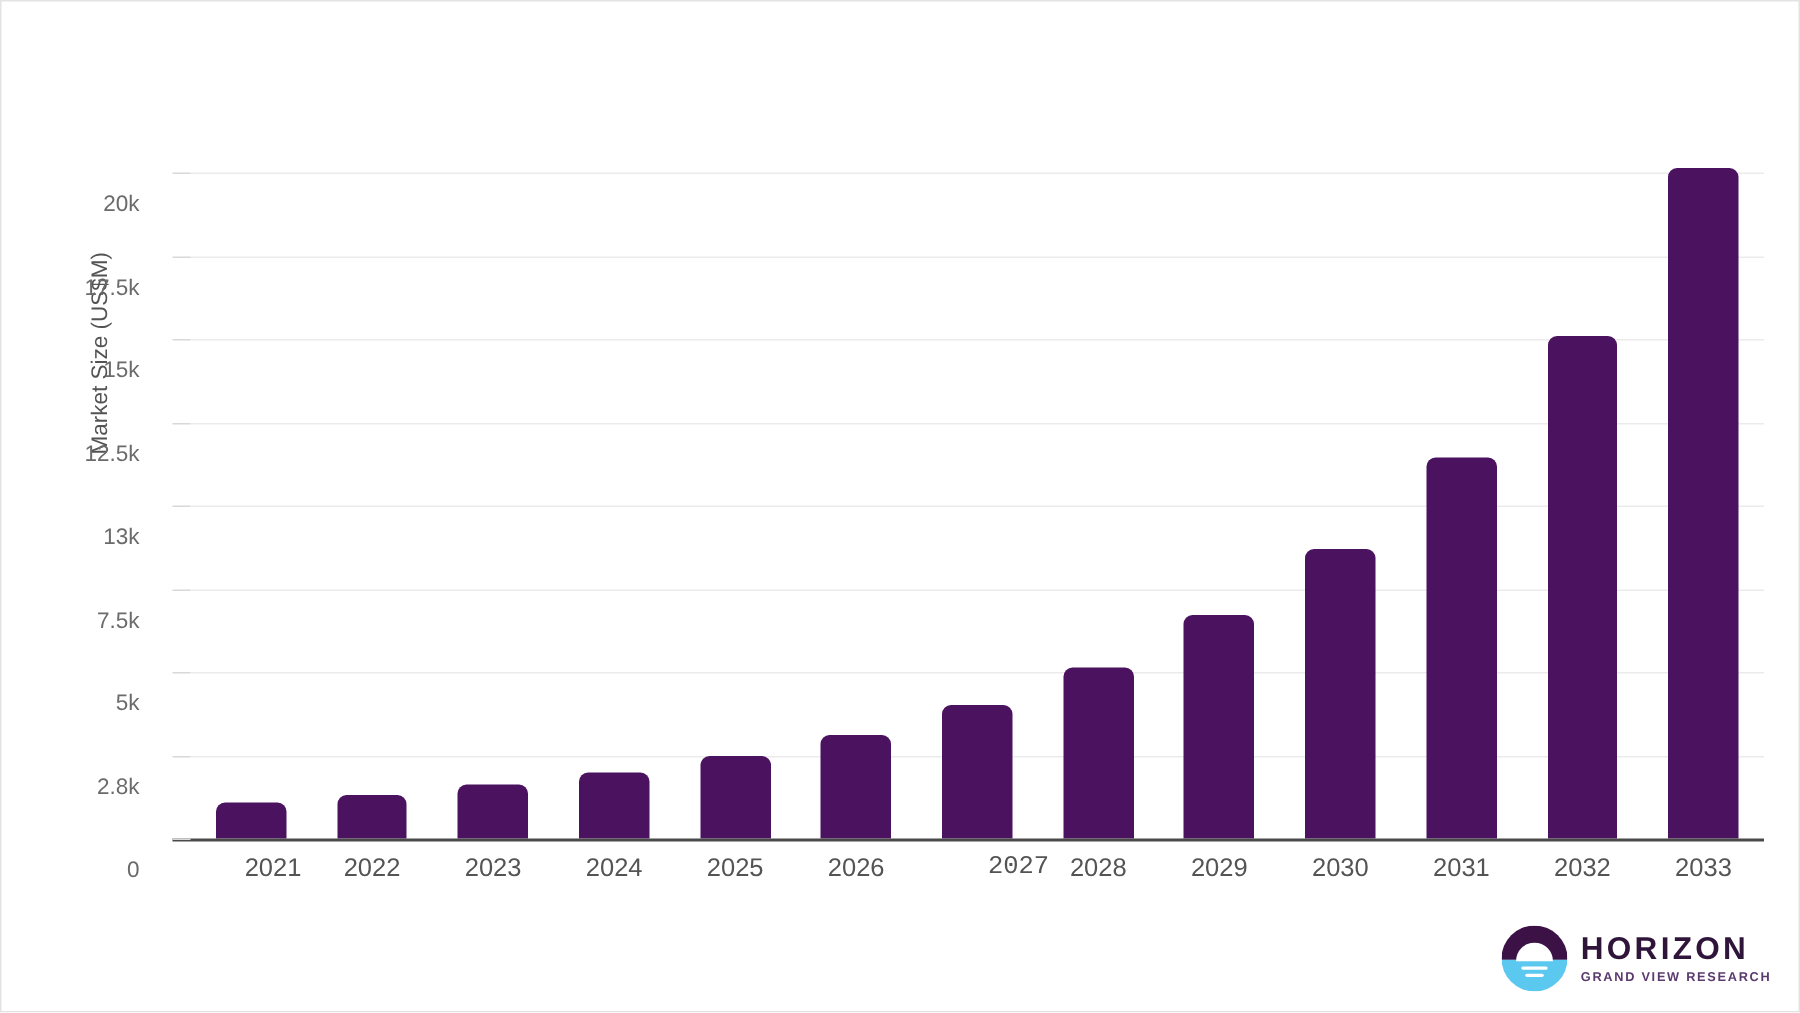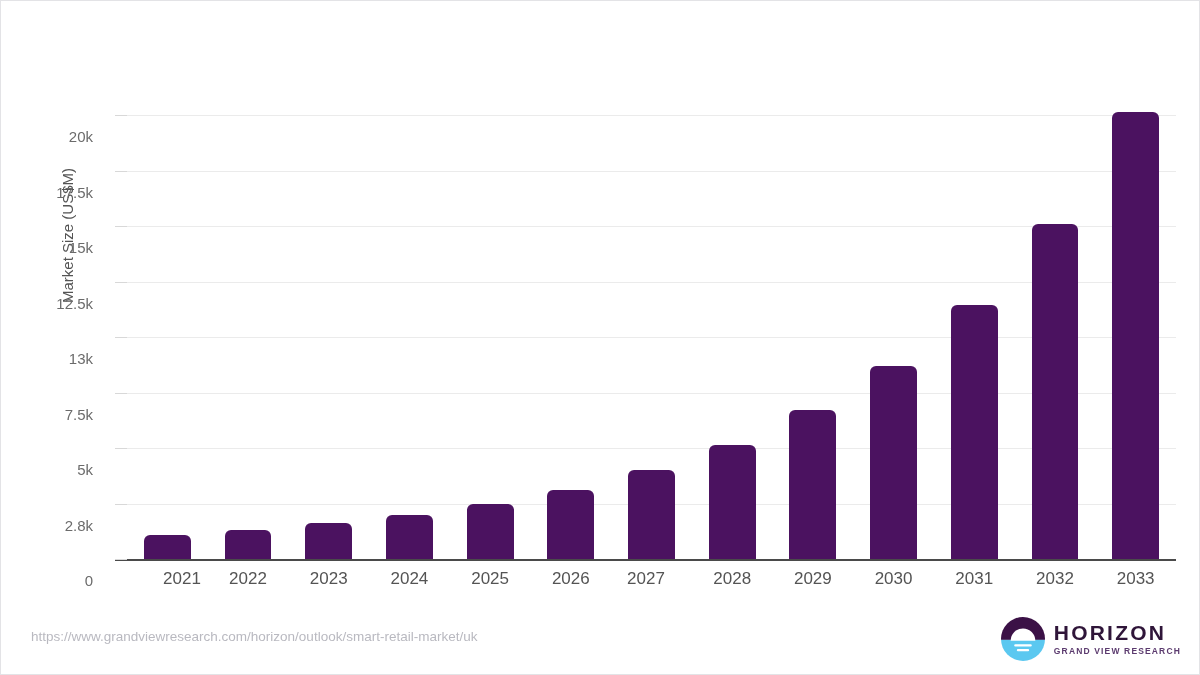--- a/index.html
+++ b/index.html
@@ -258,30 +258,29 @@
 
   <div id="baseline" style="position:absolute;left:114px;top:558px;width:1061px;height:2px;background:#4a4a4a;"></div>
 
   <div id="x-labels">
       <div class="x-tick-label" style="left: 55px;">2021</div>
       <div class="x-tick-label" style="left: 121.038px;">2022</div>
       <div class="x-tick-label" style="left: 201.731px;">2023</div>
       <div class="x-tick-label" style="left: 282.423px;">2024</div>
       <div class="x-tick-label" style="left: 363.115px;">2025</div>
       <div class="x-tick-label" style="left: 443.808px;">2026</div>
-      <div class="x-tick-label" style="left: 519px;">2027</div>
+      <div class="x-tick-label" style="left: 552px; font-family: Liberation Mono, monospace;">2027</div>
       <div class="x-tick-label" style="left: 605.192px;">2028</div>
       <div class="x-tick-label" style="left: 685.885px;">2029</div>
       <div class="x-tick-label" style="left: 766.577px;">2030</div>
       <div class="x-tick-label" style="left: 847.269px;">2031</div>
       <div class="x-tick-label" style="left: 927.962px;">2032</div>
       <div class="x-tick-label" style="left: 1008.65px;">2033</div>
     </div>
 
-  <div id="source-url">https://www.grandviewresearch.com/horizon/outlook/smart-retail-market/uk</div>
 
   <div id="logo">
     <svg id="logo-mark" viewBox="0 0 100 100">
       <defs>
         <clipPath id="circ">
             <circle cx="50" cy="50" r="50"></circle>
           </clipPath>
       </defs>
       <g clip-path="url(#circ)">
         <rect x="0" y="0" width="100" height="52" fill="#3b1146"></rect>

